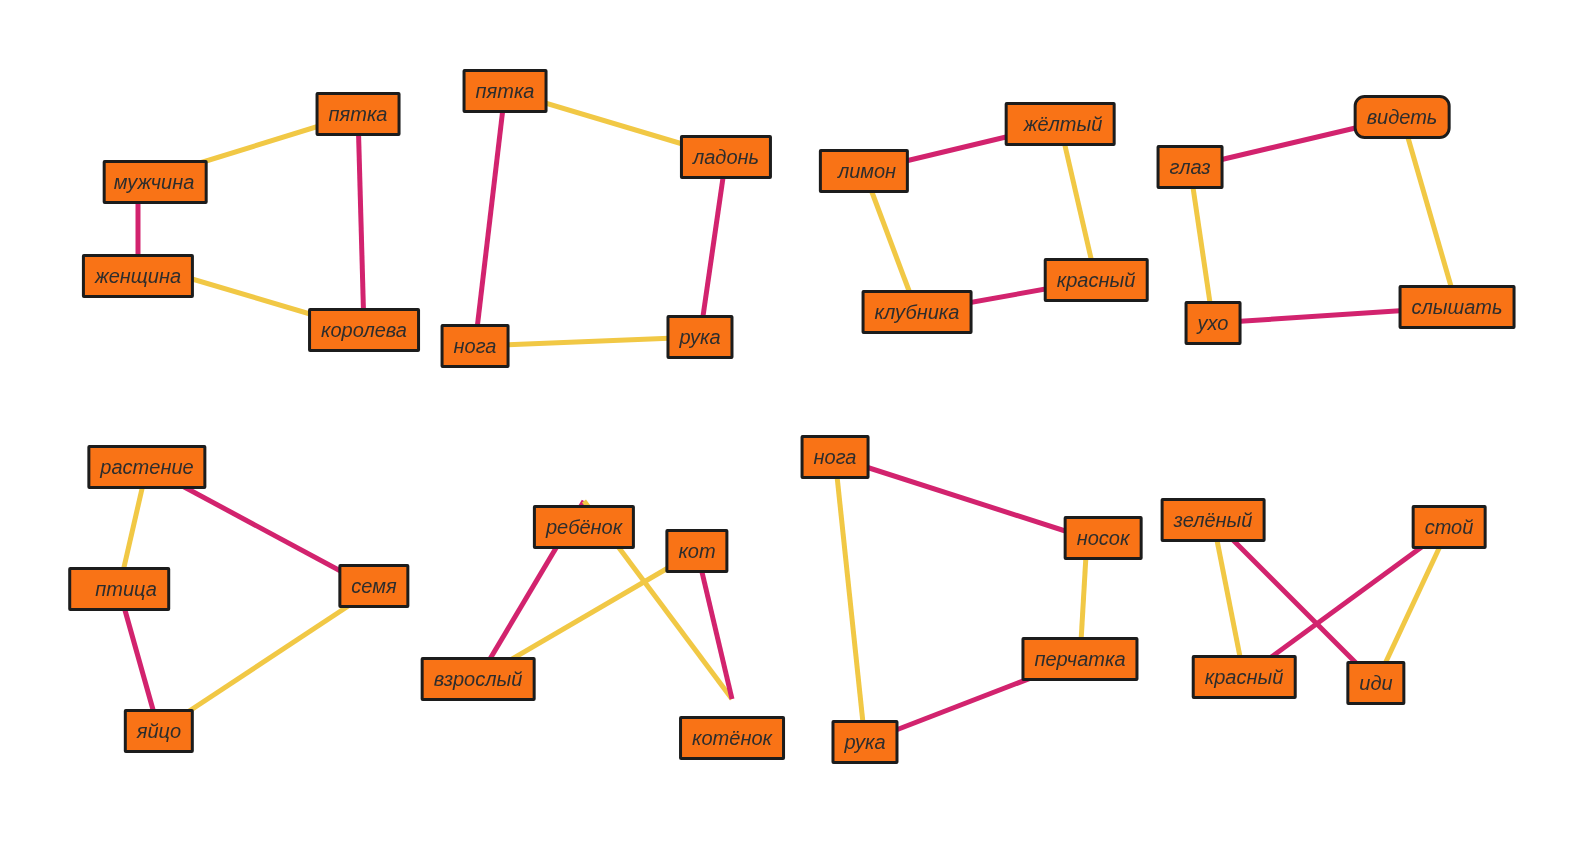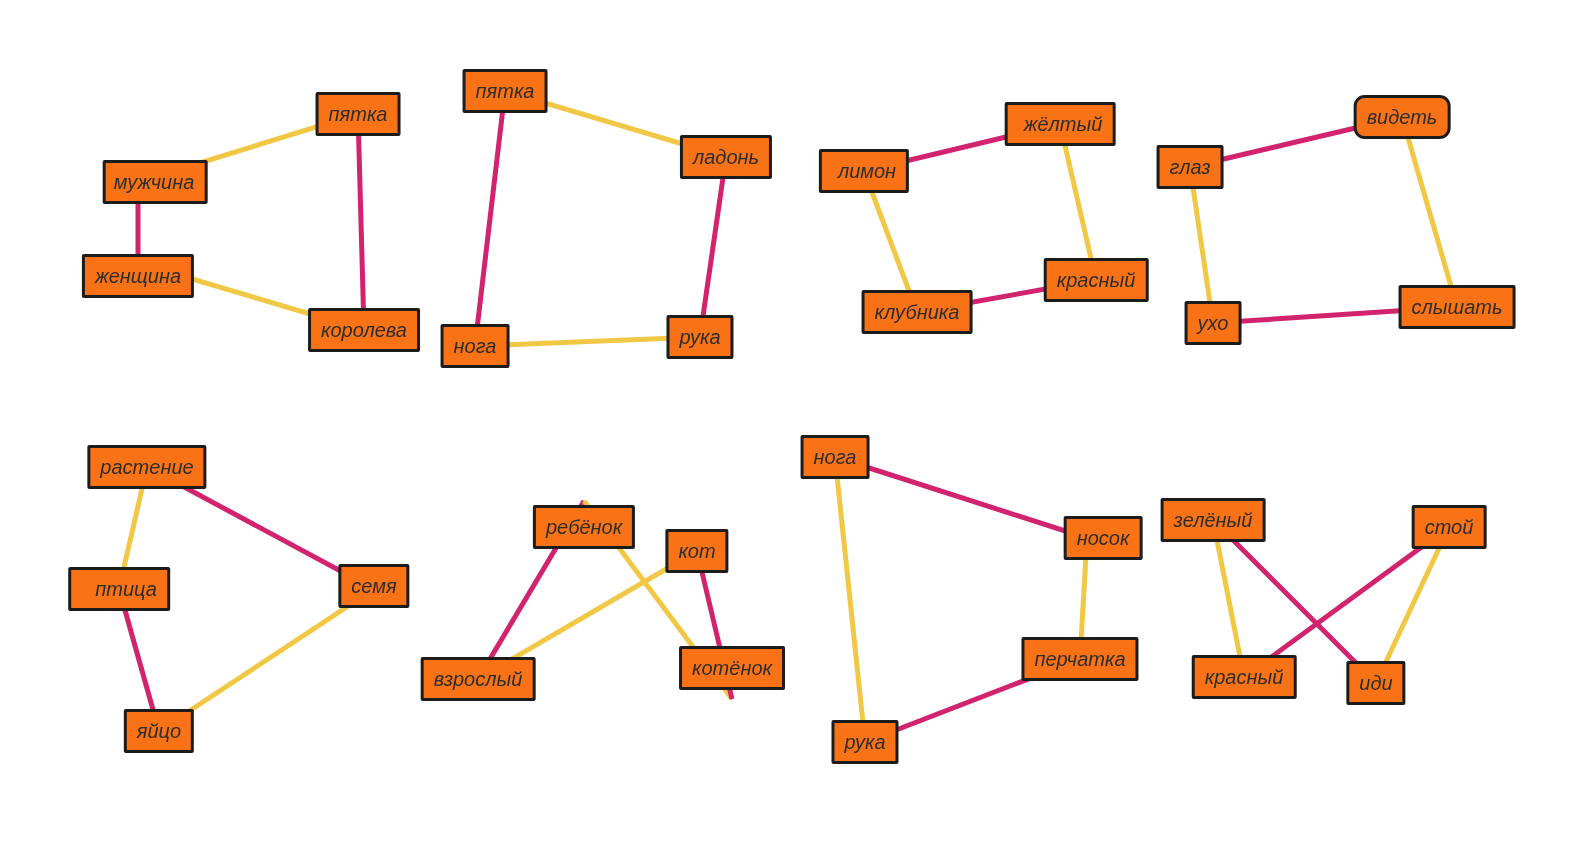--- a/index.html
+++ b/index.html
@@ -100,21 +100,21 @@
       <div class="node" style="left: 1402px; top: 117px; border-radius: 11px;">видеть</div>
       <div class="node" style="left: 1213px; top: 323px;">ухо</div>
       <div class="node" style="left: 1457px; top: 307px;">слышать</div>
       <div class="node" style="left: 147px; top: 467px;">растение</div>
       <div class="node" style="left: 119px; top: 589px; padding-left: 24px;">птица</div>
       <div class="node" style="left: 374px; top: 586px;">семя</div>
       <div class="node" style="left: 159px; top: 731px;">яйцо</div>
       <div class="node" style="left: 584px; top: 527px; text-align: center;">ребёнок</div>
       <div class="node" style="left: 697px; top: 551px;">кот</div>
       <div class="node" style="left: 478px; top: 679px;">взрослый</div>
-      <div class="node" style="left: 732px; top: 668px;">котёнок</div>
+      <div class="node" style="left: 732px; top: 738px;">котёнок</div>
       <div class="node" style="left: 835px; top: 457px;">нога</div>
       <div class="node" style="left: 1087px; top: 538px; margin-left: 16px;">носок</div>
       <div class="node" style="left: 1080px; top: 659px;">перчатка</div>
       <div class="node" style="left: 865px; top: 742px;">рука</div>
       <div class="node" style="left: 1213px; top: 520px;">зелёный</div>
       <div class="node" style="left: 1449px; top: 527px;">стой</div>
       <div class="node" style="left: 1244px; top: 677px;">красный</div>
       <div class="node" style="left: 1376px; top: 683px;">иди</div>
     </div>
 </div>

